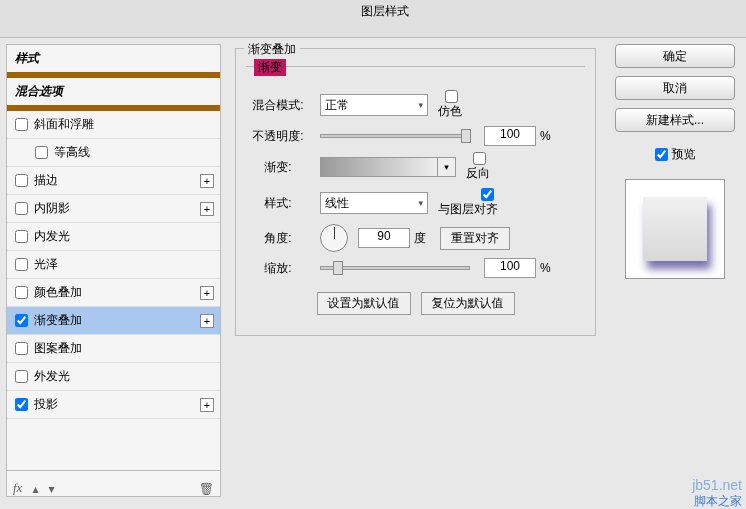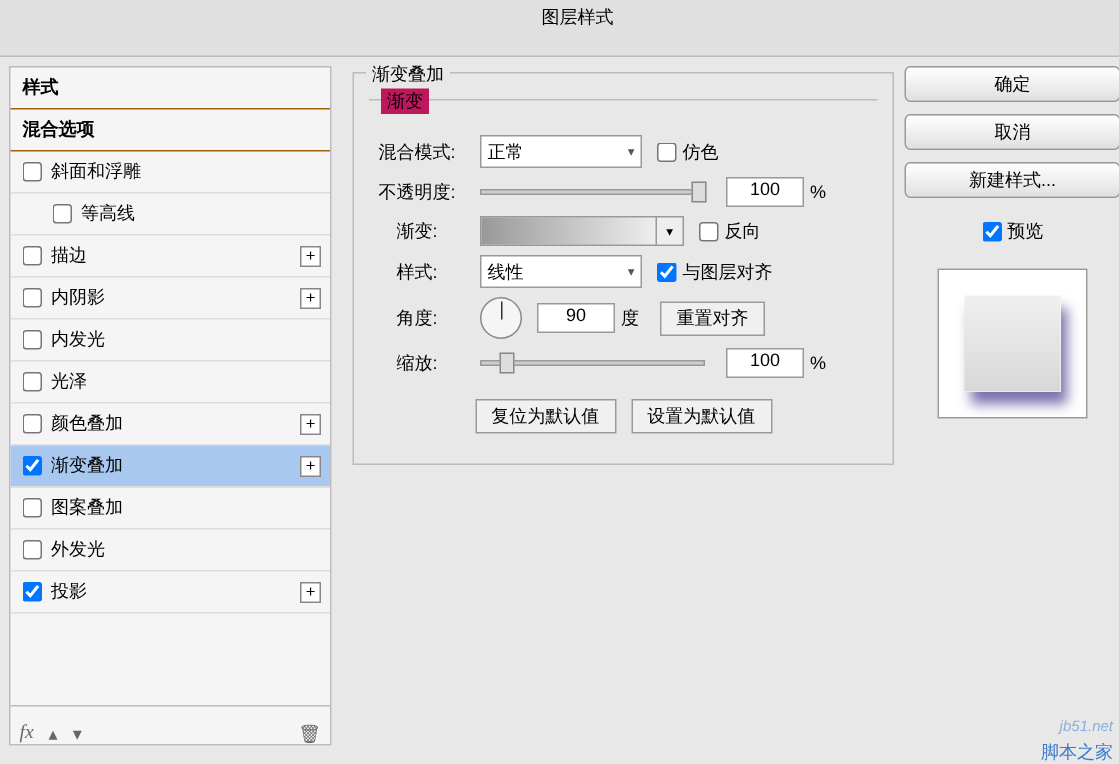--- a/index.html
+++ b/index.html
@@ -1,20 +1,20 @@
 <!DOCTYPE html>
 <html><head>
 <meta charset="utf-8">
 <style>
 * { box-sizing: border-box; margin: 0; padding: 0; font-family: "Microsoft YaHei", sans-serif; font-size: 12px; }
 body { background: #e8e8e8; width: 746px; height: 509px; overflow: hidden; position: relative; }
 .titlebar { background: #e0e0e0; height: 38px; text-align: center; line-height: 22px; border-bottom: 1px solid #bbb; padding-left: 24px; }
 .main { display: flex; height: 465px; padding: 6px; gap: 6px; }
 .left { width: 215px; border: 1px solid #bbb; background: #f5f5f5; display: flex; flex-direction: column; }
-.section-header { padding: 5px 8px; font-weight: bold; border-bottom: 1px solid #a16207; }
+.section-header { padding: 5px 8px; font-weight: bold; border-bottom: 6px solid #a16207; font-style: italic; }
 .style-list { flex: 1; }
 .style-item { display: flex; align-items: center; padding: 5px 8px; border-bottom: 1px solid #ddd; position: relative; }
 .style-item.indent { padding-left: 28px; }
 .style-item input[type=checkbox] { margin-right: 6px; }
 .style-item.selected { background: #a8c8f0; }
 .plus { position: absolute; right: 6px; width: 14px; height: 14px; border: 1px solid #888; background: #fff; text-align: center; line-height: 12px; font-size: 11px; cursor: pointer; }
 .left-footer { border-top: 1px solid #bbb; height: 26px; display: flex; align-items: flex-end; padding: 0 6px; gap: 10px; color: #666; }
 .center { flex: 1; padding: 4px 8px; }
 .fieldset { border: 1px solid #bbb; padding: 0; position: relative; }
 .fieldset .legend { position: relative; top: -8px; left: 8px; background: #e8e8e8; padding: 0 4px; display: inline-block; }
@@ -22,34 +22,34 @@
 .inner-fieldset .legend2 { position: relative; top: -8px; left: 8px; background: #be185d; padding: 0 4px; display: inline-block; }
 .row { display: flex; align-items: center; margin: 6px 0; }
 .row label { width: 64px; text-align: center; margin-right: 10px; }
 .dropdown { width: 108px; height: 22px; border: 1px solid #999; background: #fff; padding: 0 4px; display: flex; align-items: center; justify-content: space-between; }
 .dropdown .arrow { font-size: 9px; color: #555; }
 .slider-track { width: 150px; height: 4px; background: #ccc; border: 1px solid #999; position: relative; margin-right: 10px; }
 .slider-thumb { position: absolute; width: 10px; height: 14px; background: #ddd; border: 1px solid #888; top: -6px; }
 .num-input { width: 52px; height: 20px; border: 1px solid #999; background: #fff; text-align: center; margin: 0 4px; }
 .grad-preview { width: 118px; height: 20px; border: 1px solid #999; background: linear-gradient(to right, #999, #eee); }
 .grad-arrow { width: 18px; height: 20px; border: 1px solid #999; border-left: none; background: #eee; text-align: center; line-height: 18px; font-size: 9px; }
-.checkbox-inline { display: flex; align-items: center; margin-left: 10px; }
+.checkbox-inline { display: flex; align-items: flex-end; margin-left: 10px; flex-direction: column; }
 .checkbox-inline input { margin-right: 4px; }
 .angle-dial { width: 28px; height: 28px; border: 1px solid #888; border-radius: 50%; background: #f5f5f5; position: relative; margin-right: 6px; }
 .angle-dial::after { content: ""; position: absolute; width: 1px; height: 12px; background: #333; left: 50%; top: 2px; }
 .btn-small { padding: 2px 10px; border: 1px solid #999; background: #f0f0f0; cursor: pointer; }
 .btn-row { display: flex; gap: 10px; justify-content: center; margin-top: 14px; }
 .right { width: 130px; display: flex; flex-direction: column; gap: 8px; align-items: center; }
-.btn-main { width: 144px; height: 24px; border: 1px solid #999; border-radius: 4px; background: linear-gradient(#fff, #e0e0e0); cursor: pointer; }
+.btn-main { width: 120px; height: 24px; border: 1px solid #999; border-radius: 4px; background: linear-gradient(#fff, #e0e0e0); cursor: pointer; }
 .preview-check { display: flex; align-items: center; gap: 4px; margin-top: 6px; }
 .preview-box { width: 100px; height: 100px; border: 1px solid #999; background: #fff; margin-top: 8px; display: flex; align-items: center; justify-content: center; }
 .preview-swatch { width: 64px; height: 64px; background: linear-gradient(#f0f0f0, #d8d8d8); box-shadow: 4px 8px 8px rgba(30,20,120,0.6); }
 .left-footer .fx { font-style: italic; font-family: serif; font-size: 13px; }
 .watermark { position: absolute; right: 4px; bottom: 0; text-align: right; color: #3a7acb; font-size: 13px; line-height: 16px; pointer-events: none; }
-.watermark .url { color: #88aee0; font-size: 10px; font-style: italic; }
+.watermark .url { color: #88aee0; font-size: 14px; }
 </style>
 </head>
 <body>
 
 <div class="titlebar">图层样式</div>
 
 <div class="main">
 
   <div class="left">
     <div class="section-header">样式</div>
@@ -175,22 +175,22 @@
         <div class="row">
           <label>缩放:</label>
           <div class="slider-track">
               <div class="slider-thumb" style="left:12px"></div>
             </div>
           <div class="num-input">100</div>
           <span>%</span>
         </div>
 
         <div class="btn-row">
+          <button class="btn-small">设置为默认值</button>
           <button class="btn-small">复位为默认值</button>
-          <button class="btn-small">设置为默认值</button>
         </div>
         <div style="height:10px"></div>
       </div>
     </div>
   </div>
 
   <div class="right">
     <button class="btn-main">确定</button>
     <button class="btn-main">取消</button>
     <button class="btn-main">新建样式...</button>

